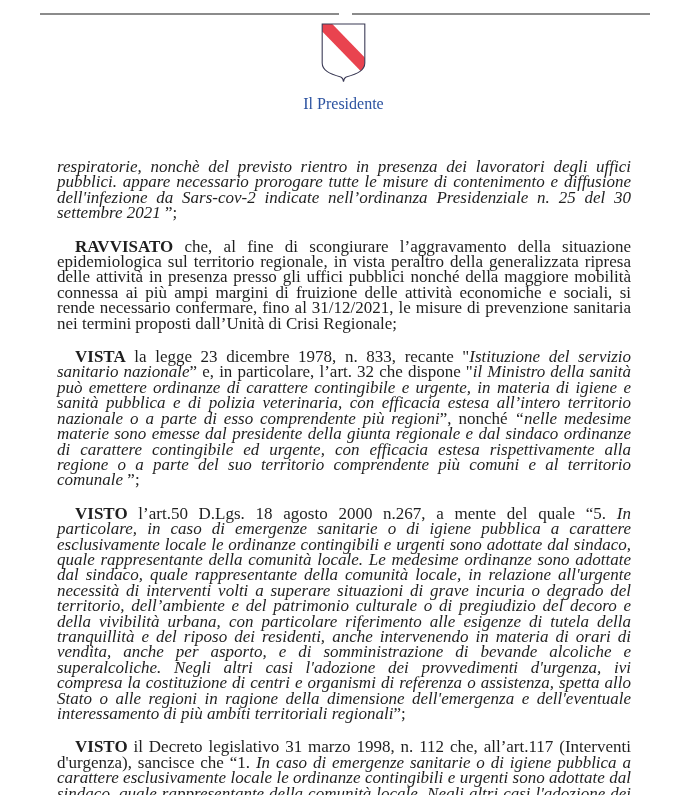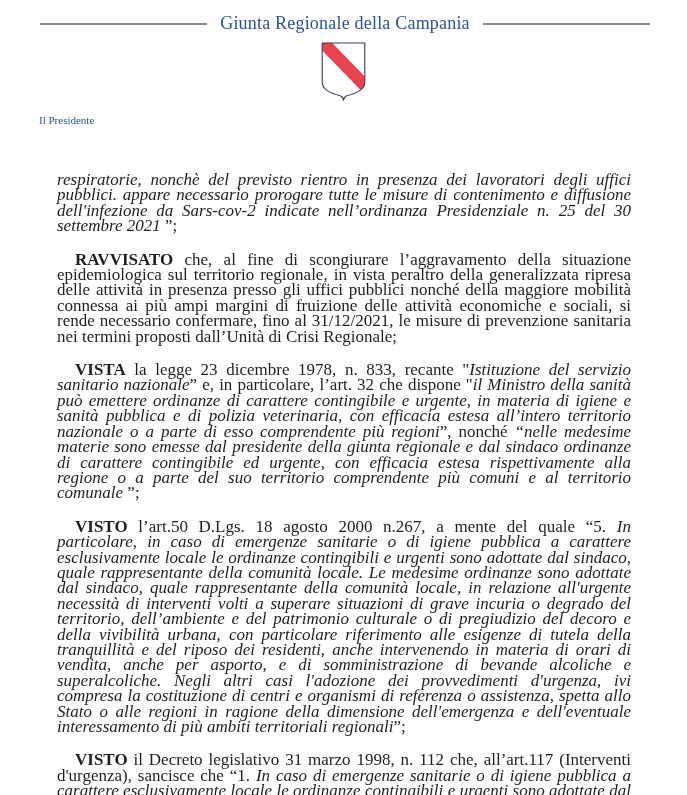--- a/index.html
+++ b/index.html
@@ -19,42 +19,41 @@
   
   .rule-row{display:flex;align-items:center;gap:13px;padding:13px 37px 0 40px;}
   .rule{flex:1;height:0;border-top:2px solid var(--rule);}
   .page-title{
     margin:0;font-size:18px;font-weight:normal;color:var(--brand);
     white-space:nowrap;letter-spacing:.2px;
   }
   .crest-wrap{display:flex;justify-content:center;margin-top:7px;}
   .crest-wrap svg{display:block;}
   .subtitle{
-    color:var(--brand);font-size:11px;margin-top:11px;padding-left:39px;
+    text-align:center;color:var(--brand);font-size:16px;margin-top:11px;
   }
   
   .doc-body{
     margin:46px 56px 0 57px;
     font-size:17px;line-height:15.4px;
     text-align:justify;
   }
   .doc-body p{margin:0 0 18px 0;}
   .doc-body p:last-child{margin-top:6px;}
   .b{font-weight:bold;margin-left:18px;}
   .i{font-style:italic;}
 </style>
 </head>
 <body>
 
 <div class="page">
 
   <header>
     <div class="rule-row">
       <span class="rule"></span>
-      <h1 class="page-title">Giunta Regionale della Campania</h1>
       <span class="rule"></span>
     </div>
 
     <div class="crest-wrap">
       <svg width="47" height="62" viewBox="0 0 60 80" aria-hidden="true">
         <defs>
           <clipPath id="shieldClip">
             <path d="M2.5,2.5 H57.5 V53 C57.5,62 49,66.5 33.5,71 C31.3,71.8 30.4,73.6 30,77 C29.6,73.6 28.7,71.8 26.5,71 C11,66.5 2.5,62 2.5,53 Z"></path>
           </clipPath>
         </defs>

